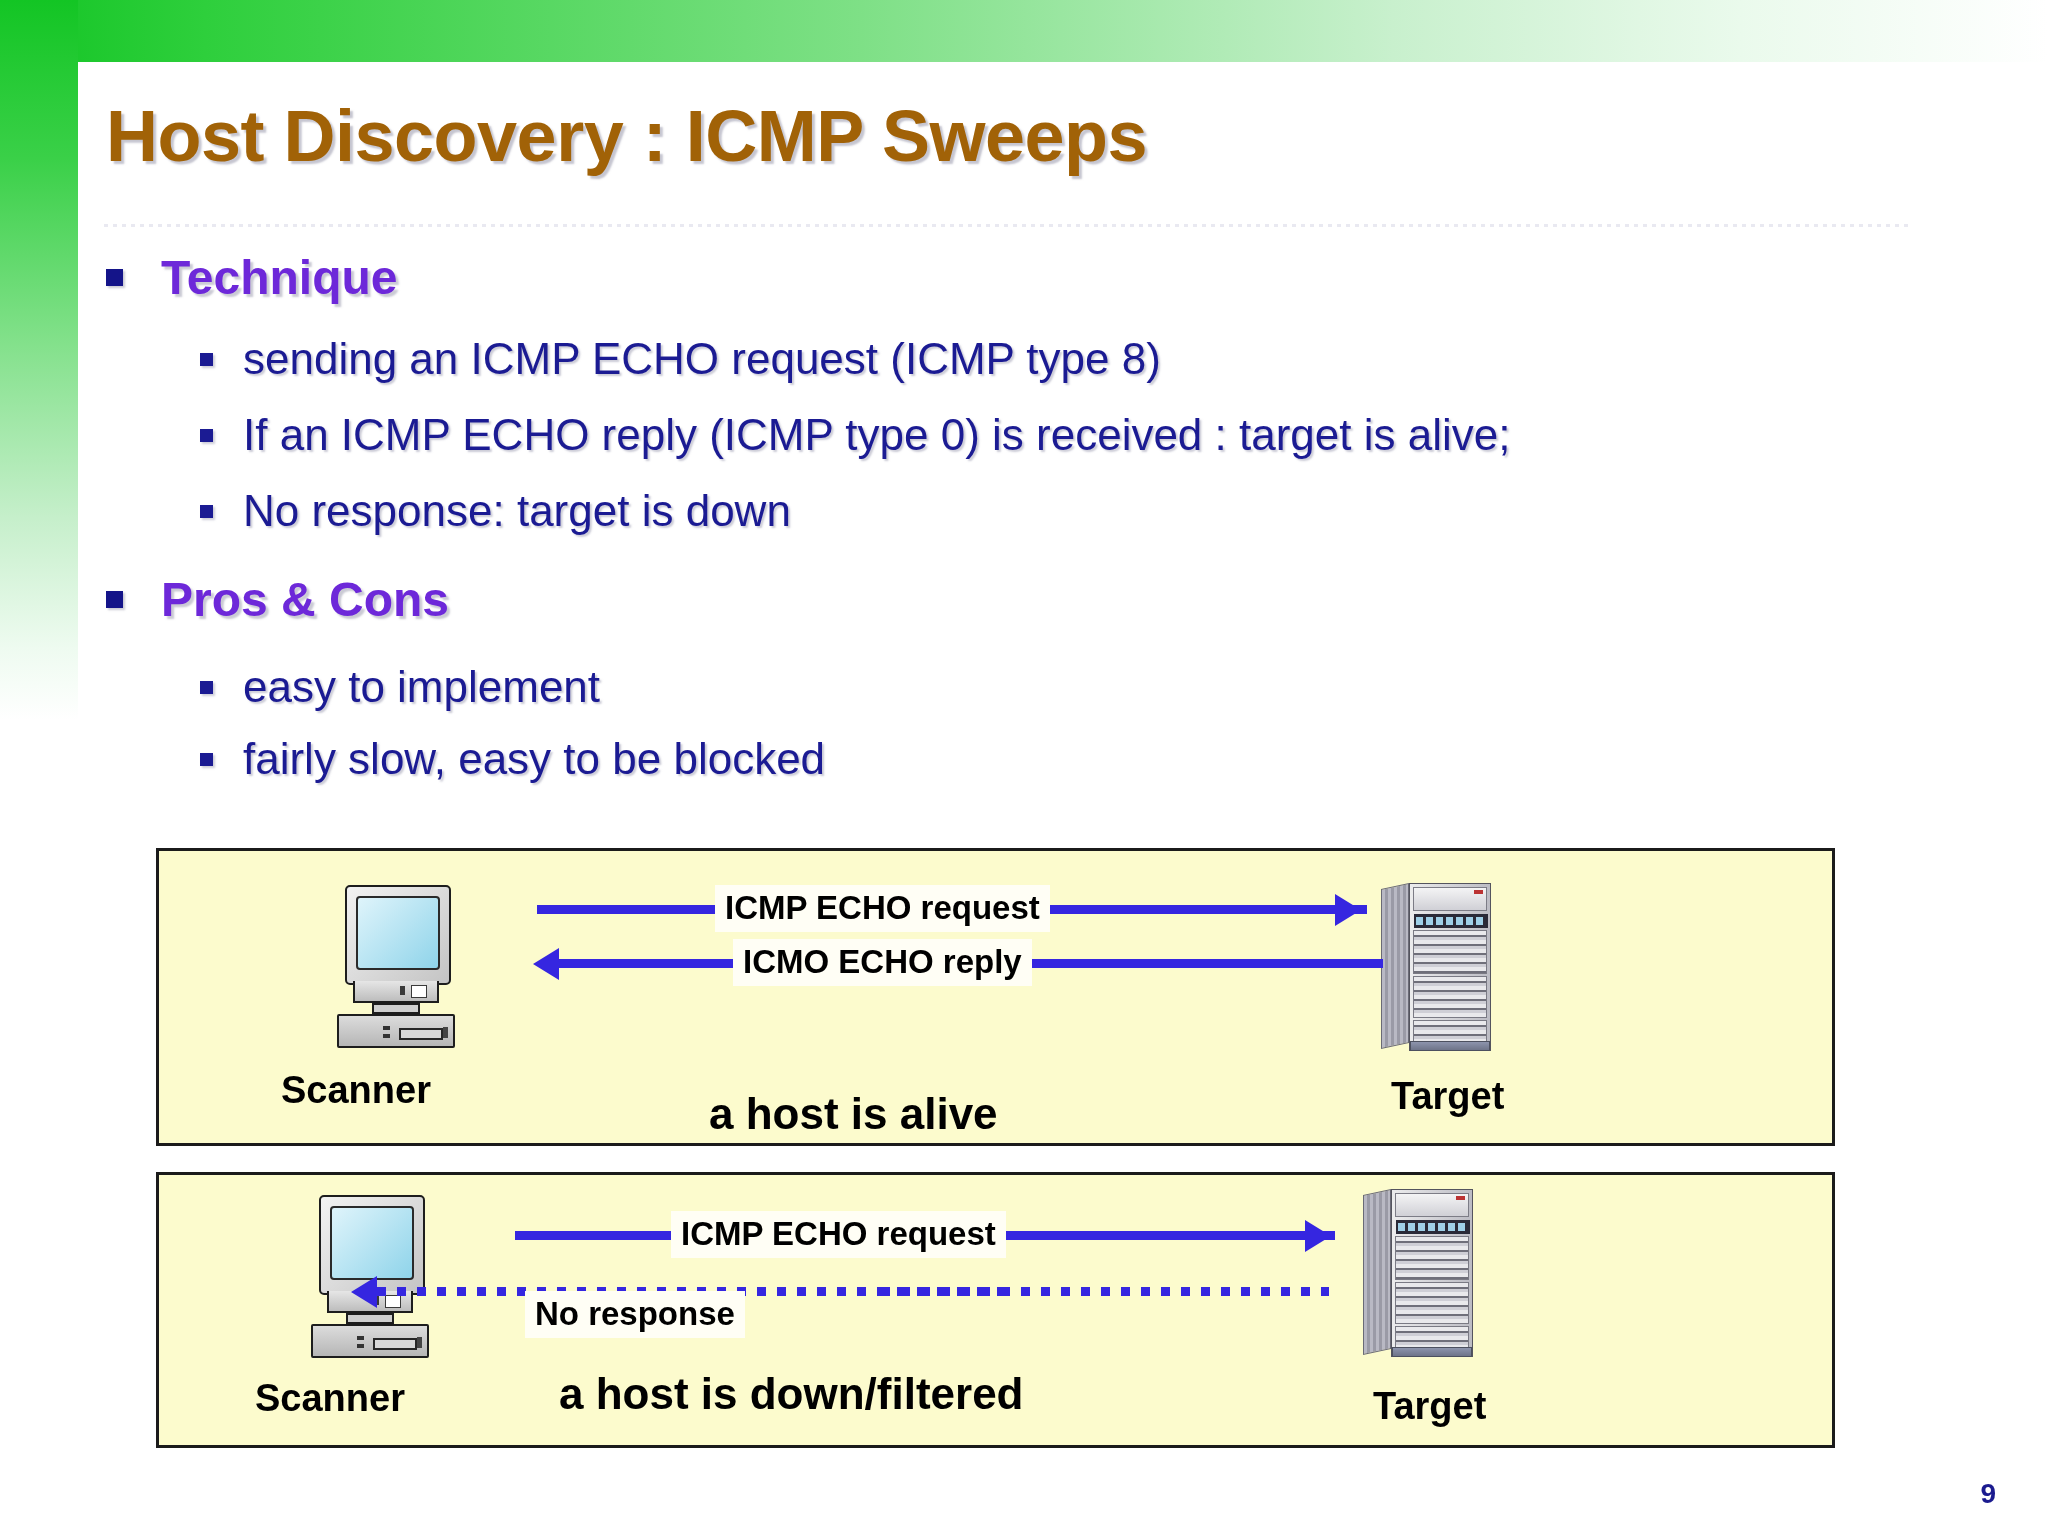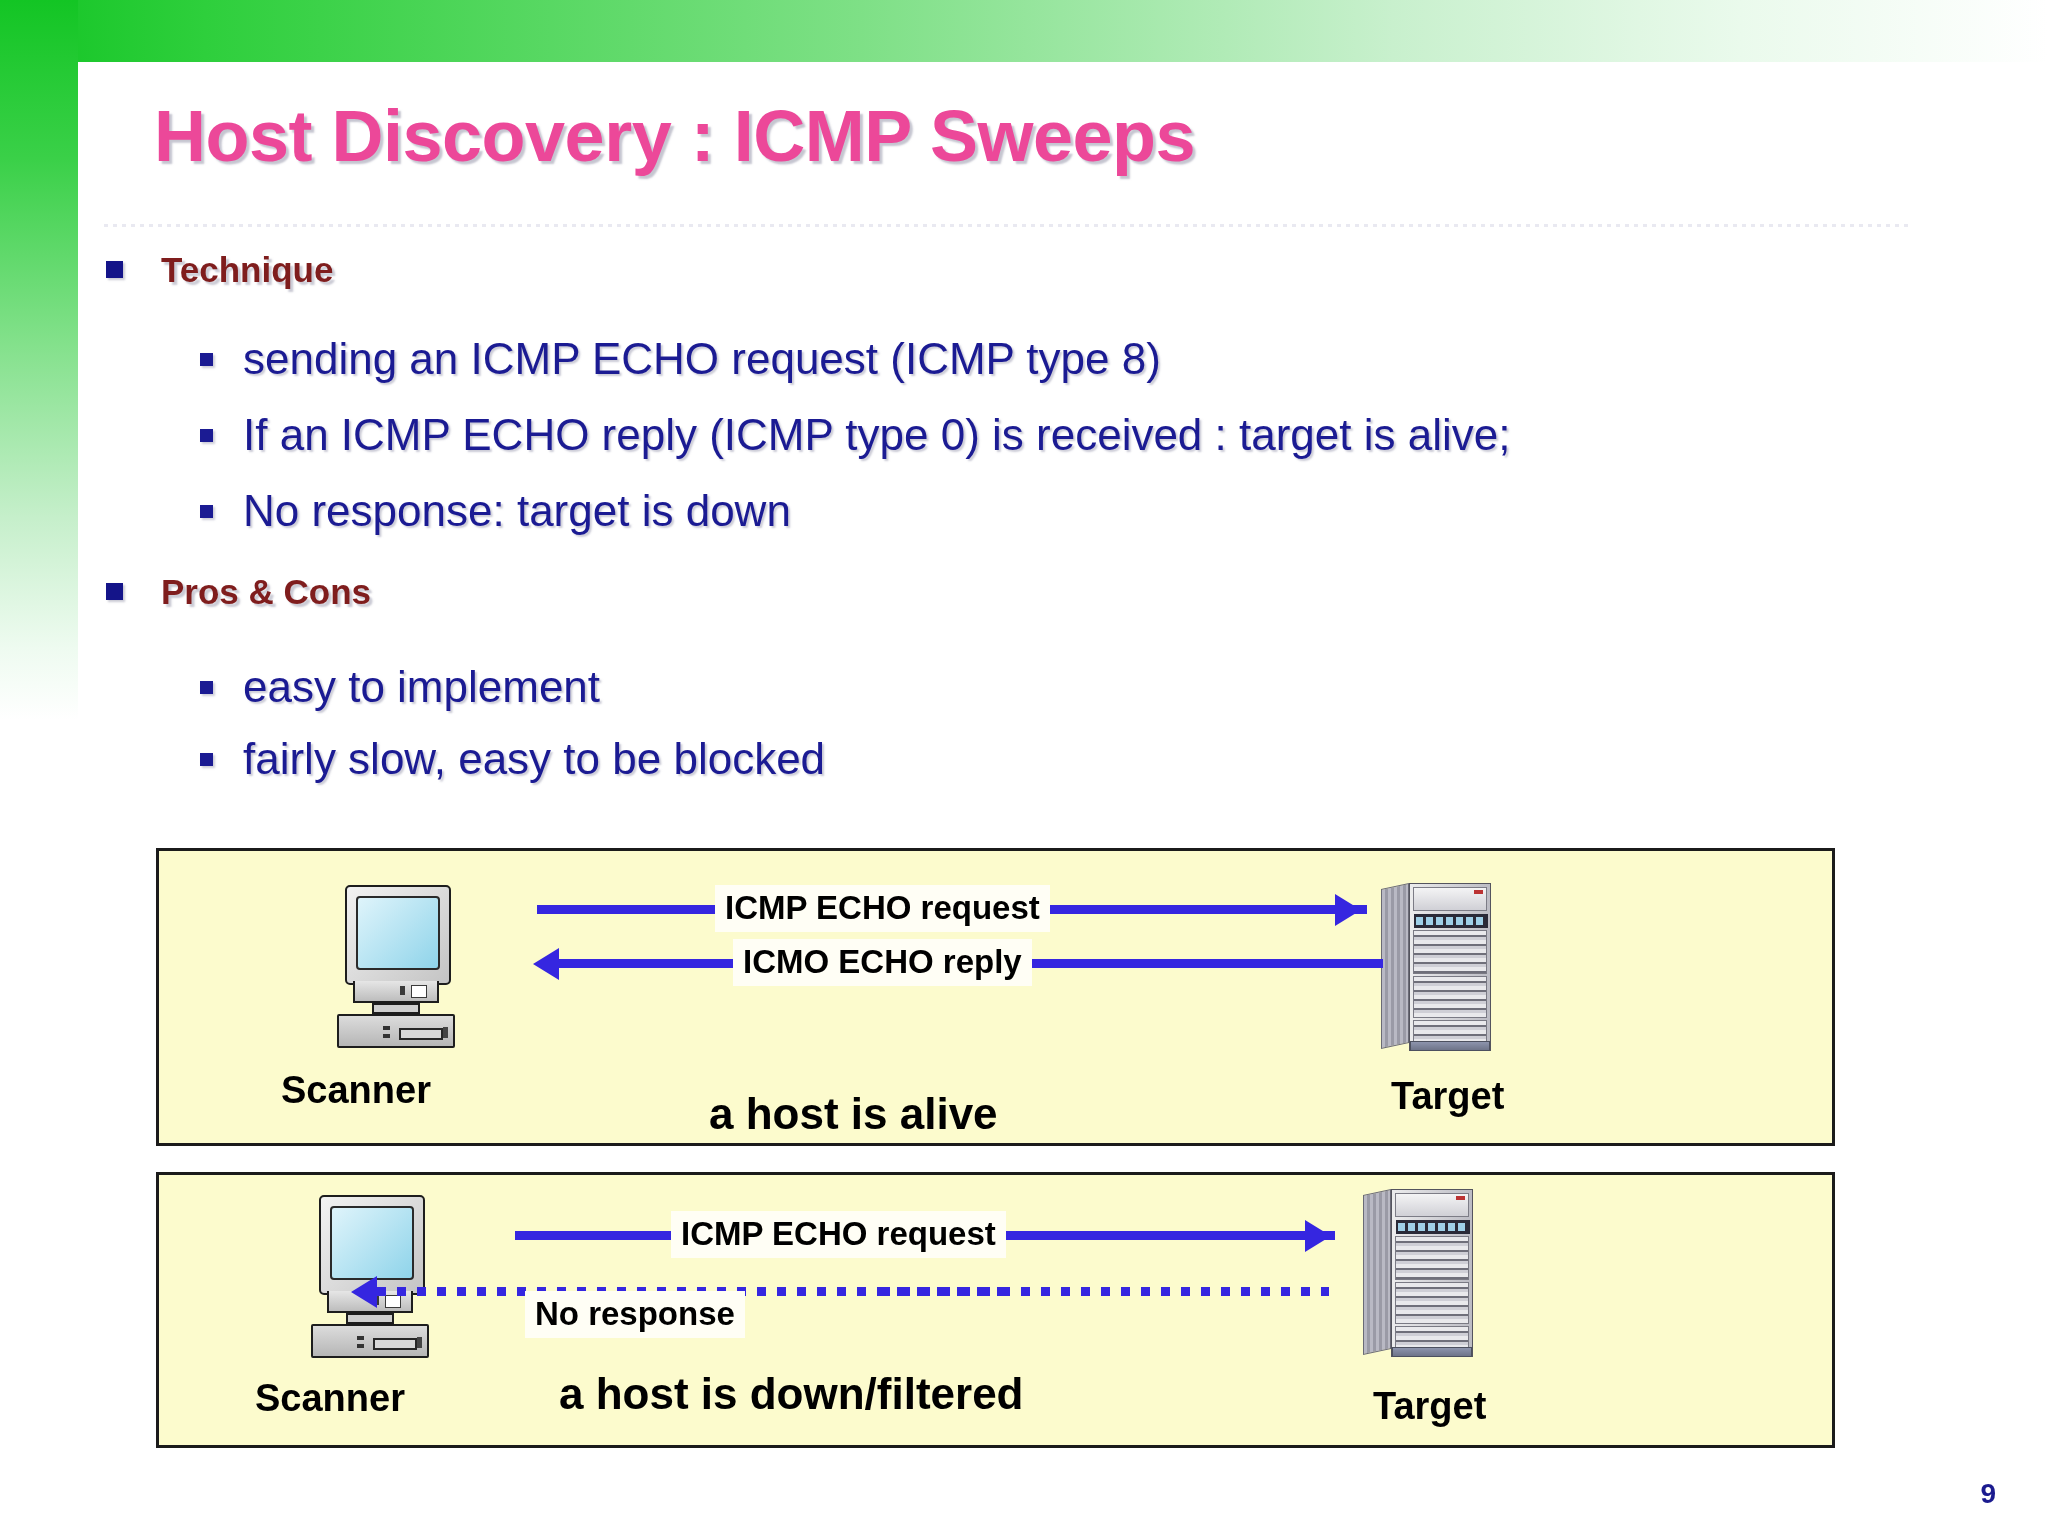--- a/index.html
+++ b/index.html
@@ -20,34 +20,33 @@
     position:absolute;left:0;top:0;width:78px;height:720px;
     background:linear-gradient(to bottom,#13c524 0%,#3ad048 22%,#84e18c 48%,#c6efcb 72%,#eefbf0 90%,#ffffff 100%);
   }
   #white-body{
     position:absolute;left:78px;top:62px;width:1970px;height:1474px;background:#ffffff;
   }
 
   
   #title{
     position:absolute;left:106px;top:95px;
-    font-size:72px;font-weight:bold;color:#ec4899;
+    font-size:72px;font-weight:bold;color:#a16207;
     letter-spacing:-0.5px;
     text-shadow:3px 3px 2px rgba(150,150,170,.55);
     white-space:nowrap;
-    margin-left:48px;
   }
   #title-rule{
     position:absolute;left:104px;top:224px;width:1806px;height:3px;
     background-image:repeating-linear-gradient(to right,#e9e9f1 0px,#e9e9f1 4px,transparent 4px,transparent 9px);
   }
 
   
   .l1{
-    position:absolute;color:#7f1d1d;font-weight:bold;font-size:35px;
+    position:absolute;color:#6d28d9;font-weight:bold;font-size:48px;
     text-shadow:3px 3px 2px rgba(150,150,170,.5);white-space:nowrap;
   }
   .l1 .sq{
     display:inline-block;width:17px;height:17px;background:#141489;
     vertical-align:middle;margin-right:38px;margin-bottom:7px;
     box-shadow:2px 2px 2px rgba(150,150,170,.5);
   }
   .l2{
     position:absolute;color:#1b1b93;font-weight:normal;font-size:44px;
     text-shadow:2px 2px 2px rgba(160,160,180,.55);white-space:nowrap;

